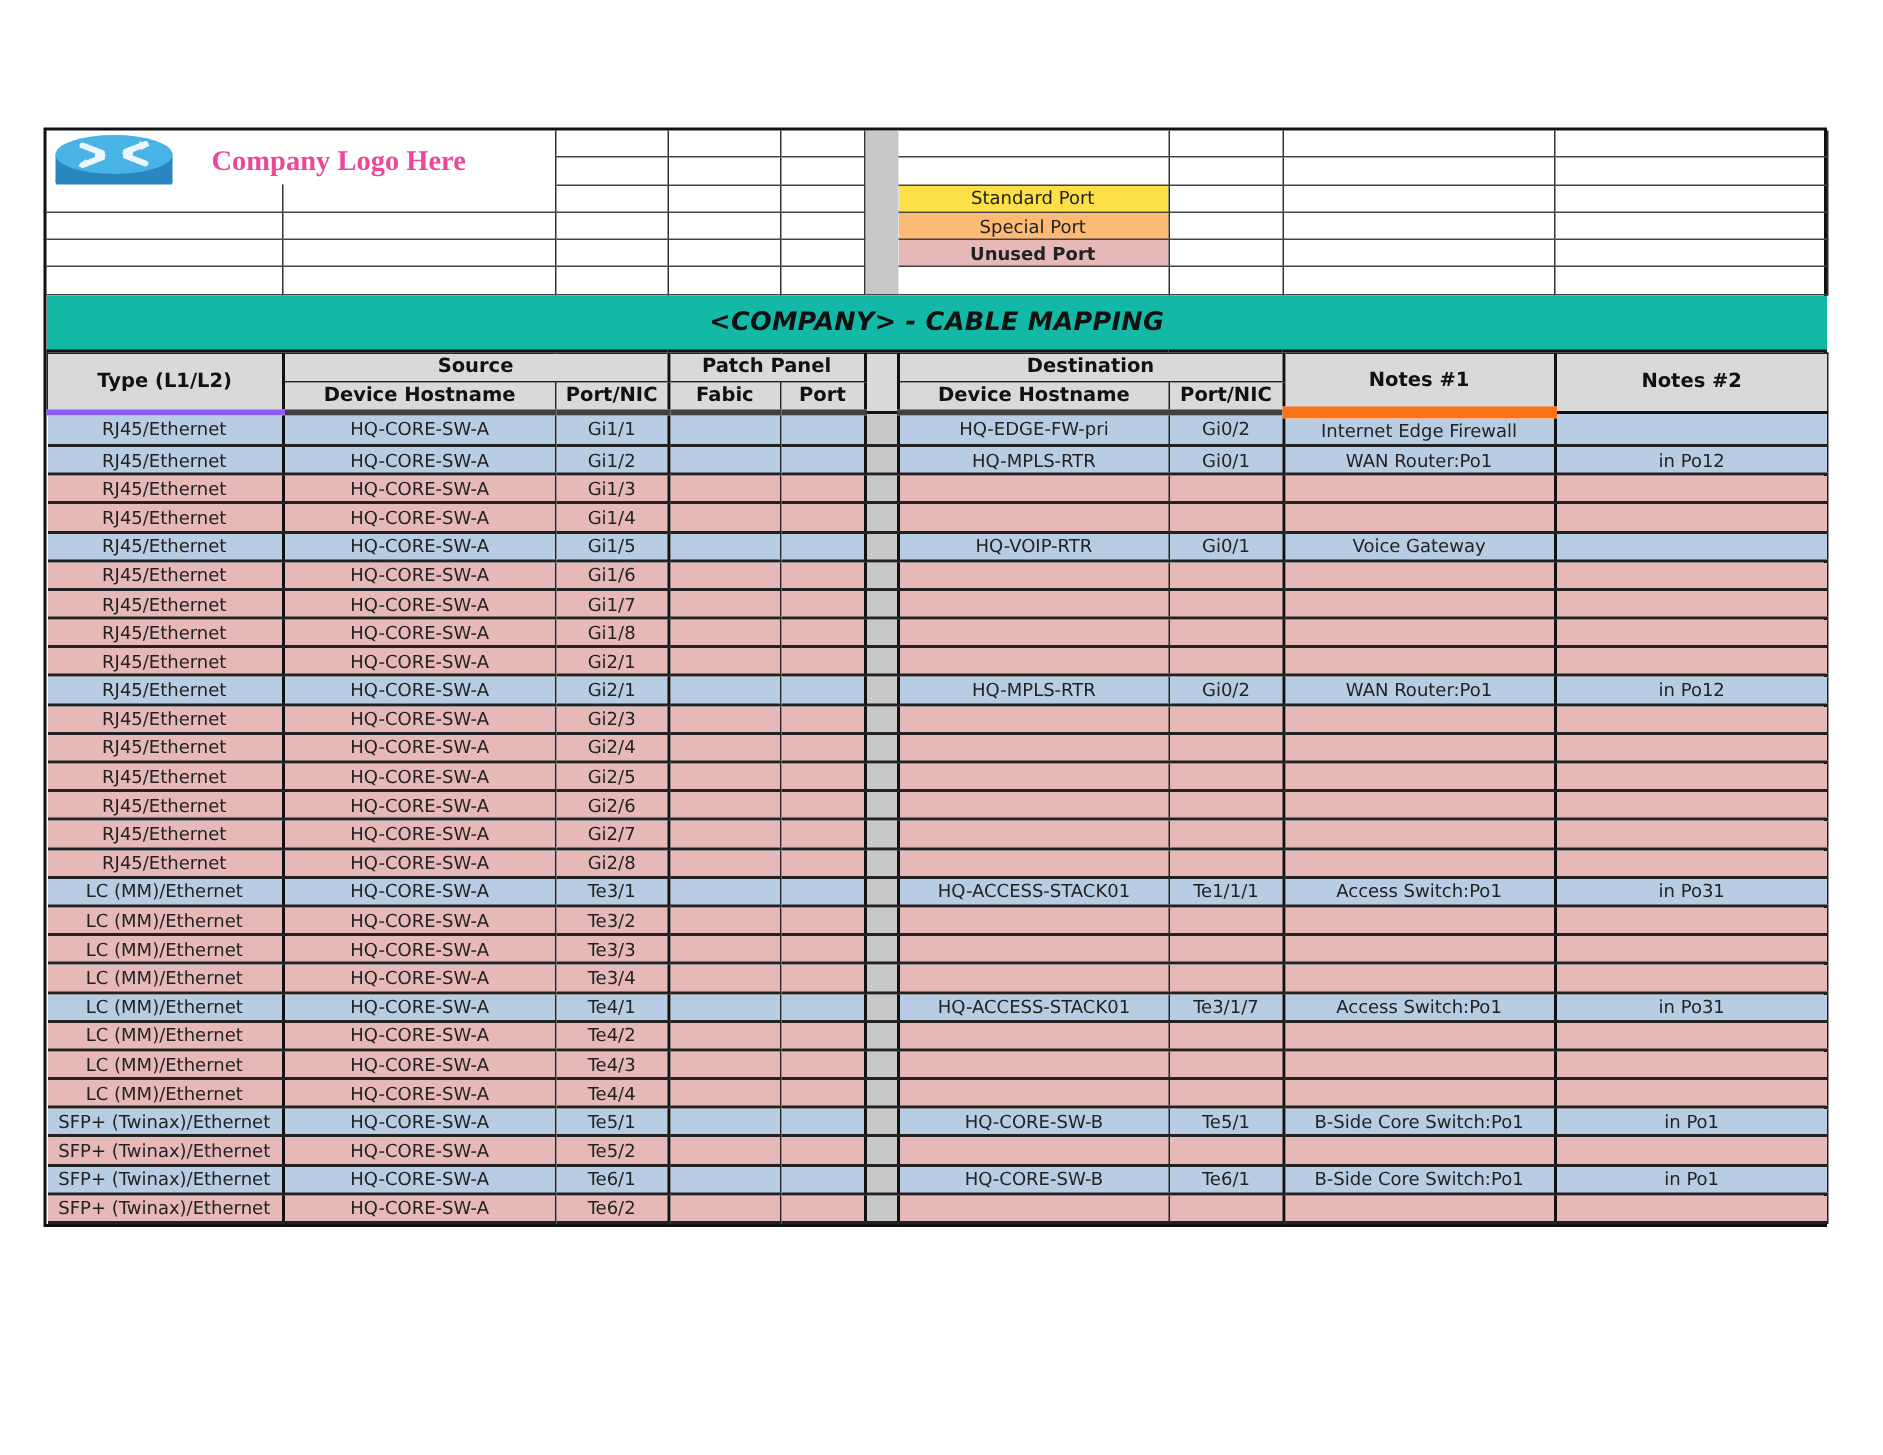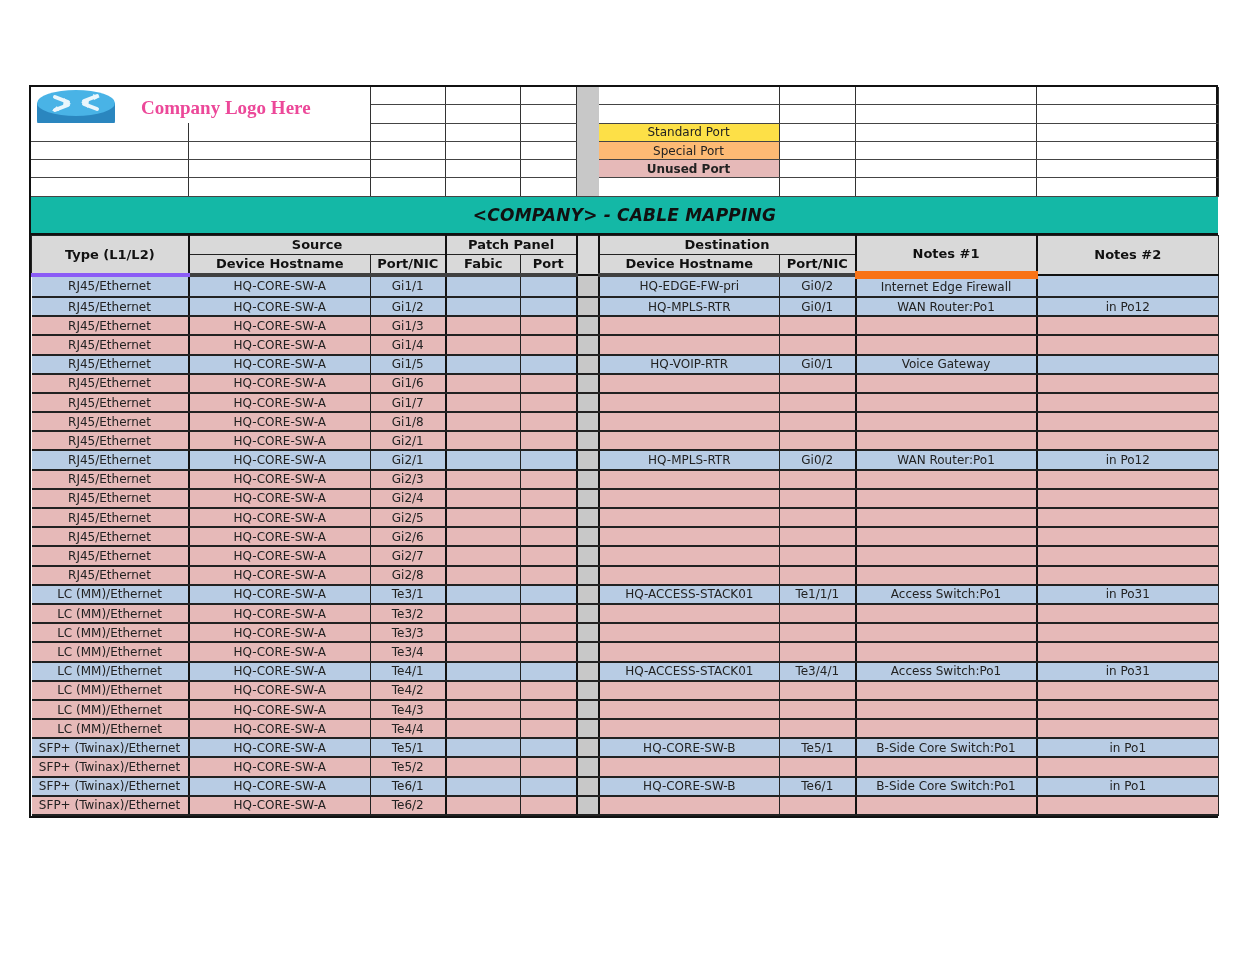--- a/index.html
+++ b/index.html
@@ -406,21 +406,21 @@
           <td></td>
         </tr>
         <tr class="data special">
           <td class="thick-r">LC (MM)/Ethernet</td>
           <td>HQ-CORE-SW-A</td>
           <td class="thick-r">Te4/1</td>
           <td></td>
           <td class="thick-r"></td>
           <td class="gap thick-r"></td>
           <td>HQ-ACCESS-STACK01</td>
-          <td class="thick-r">Te3/4/1</td>
+          <td class="thick-r">Te3/1/7</td>
           <td class="thick-r">Access Switch:Po1</td>
           <td>in Po31</td>
         </tr>
         <tr class="data unused">
           <td class="thick-r">LC (MM)/Ethernet</td>
           <td>HQ-CORE-SW-A</td>
           <td class="thick-r">Te4/2</td>
           <td></td>
           <td class="thick-r"></td>
           <td class="gap thick-r"></td>

